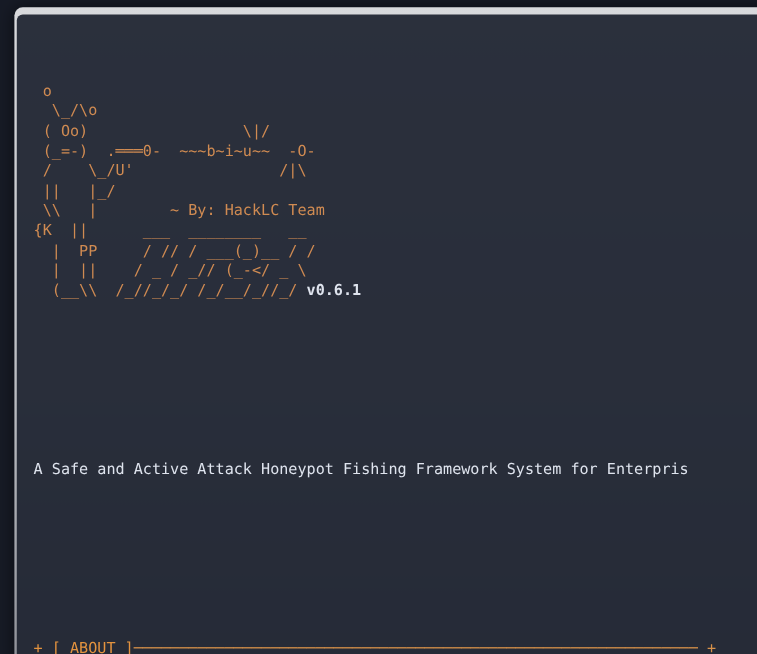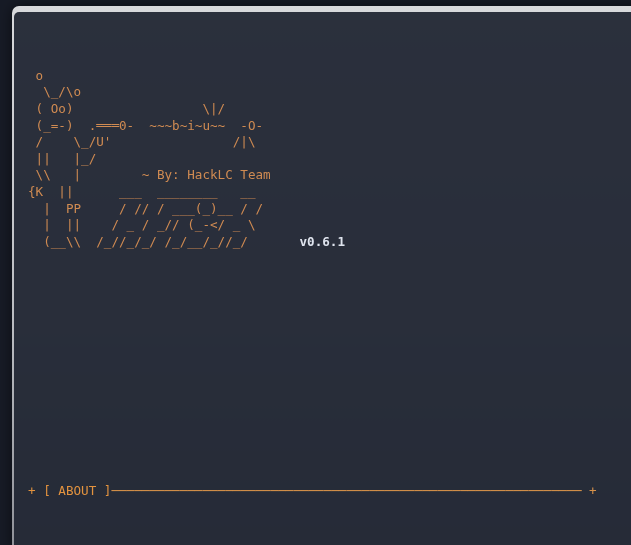--- a/index.html
+++ b/index.html
@@ -84,21 +84,21 @@
     letter-spacing: 0px;
   }
 
   .l { display: block; height: 16.6px; }
 
   
   .o   { color: #d08b52; }   
   .org { color: #e3933f; }   
   .wht { color: #dfe4ee; }
   .rule{ color: #d8924a; }
-  .bold{ font-weight: bold; margin-left: 44px; }
+  .bold{ font-weight: bold; }
 </style>
 </head>
 <body>
 
 <div id="screen">
 
   <div class="desktop">
     <svg class="dragon" viewBox="0 0 560 420">
       <g fill="none" stroke="#2b3140" stroke-width="17" stroke-linecap="round">
         <path d="M-40 130 C 60 120, 130 140, 175 205 C 205 250, 200 310, 160 355"></path>
@@ -135,20 +135,21 @@
   <div class="term-shadow"></div>
   <div class="terminal">
     <div class="term-inner">
 
       
 <span class="l o"> o</span><span class="l o">  \_/\o</span><span class="l o"> ( Oo)                 \|/</span><span class="l o"> (_=-)  .═══0-  ~~~b~i~u~~  -O-</span><span class="l o"> /    \_/U'                /|\</span><span class="l o"> ||   |_/</span><span class="l o"> \\   |        ~ By: HackLC Team</span><span class="l o">{K  ||      ___  ________   __</span><span class="l o">  |  PP     / // / ___(_)__ / /</span><span class="l o">  |  ||    / _ / _// (_-&lt;/ _ \</span><span class="l o">  (__\\  /_//_/_/ /_/__/_//_/ <span class="wht bold">v0.6.1</span></span>
 
       <span class="l"> </span>
 
       
+      <span class="l wht">A Safe and Active Attack Honeypot Fishing Framework System for Enterpris</span>
 
       <span class="l"> </span>
 
       
       <span class="l"><span class="org">+ [ ABOUT ]</span><span class="rule">────────────────────────────────────────────────────────────── +</span></span>
 
       
 
       
       

